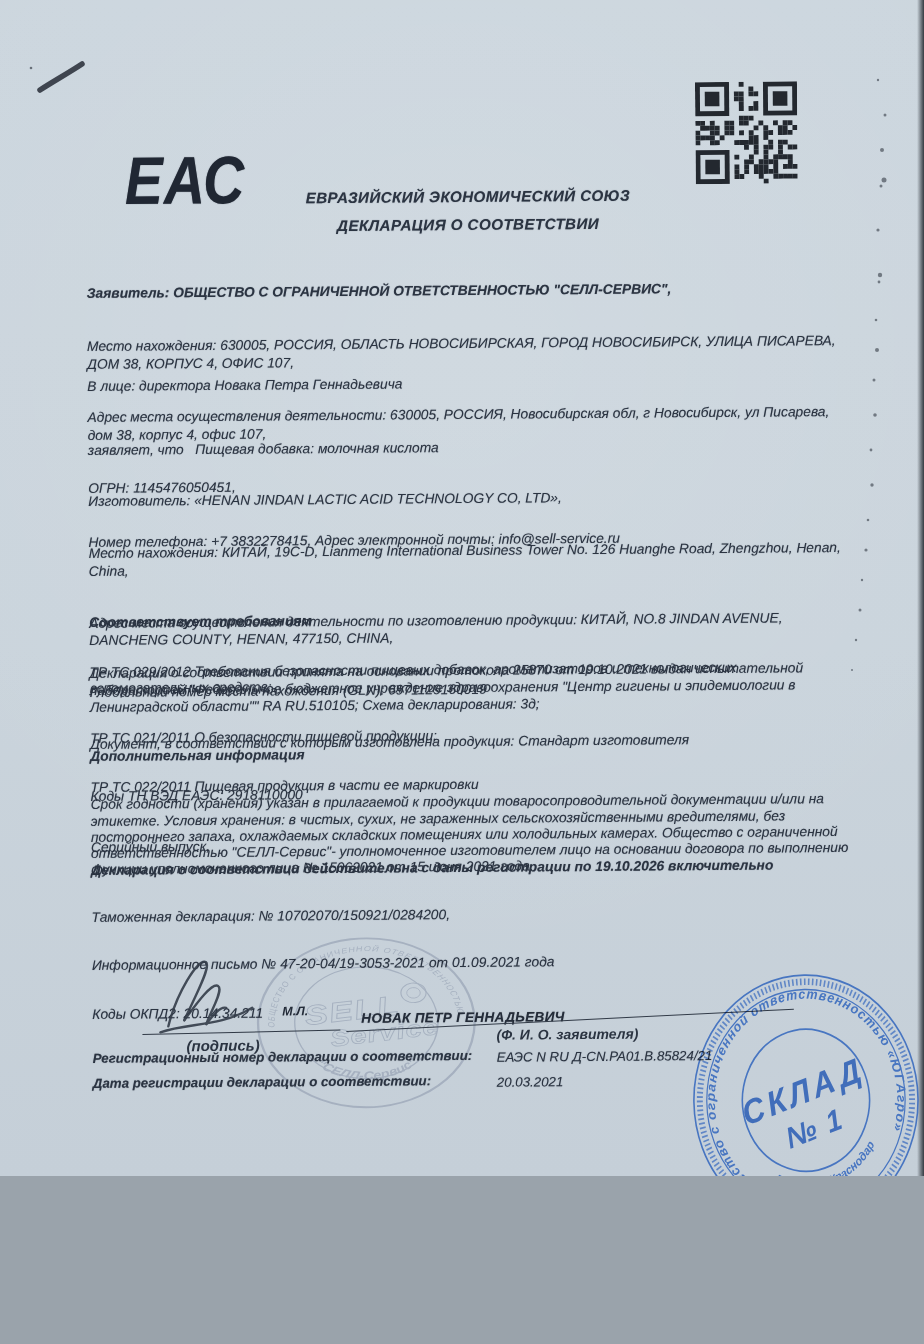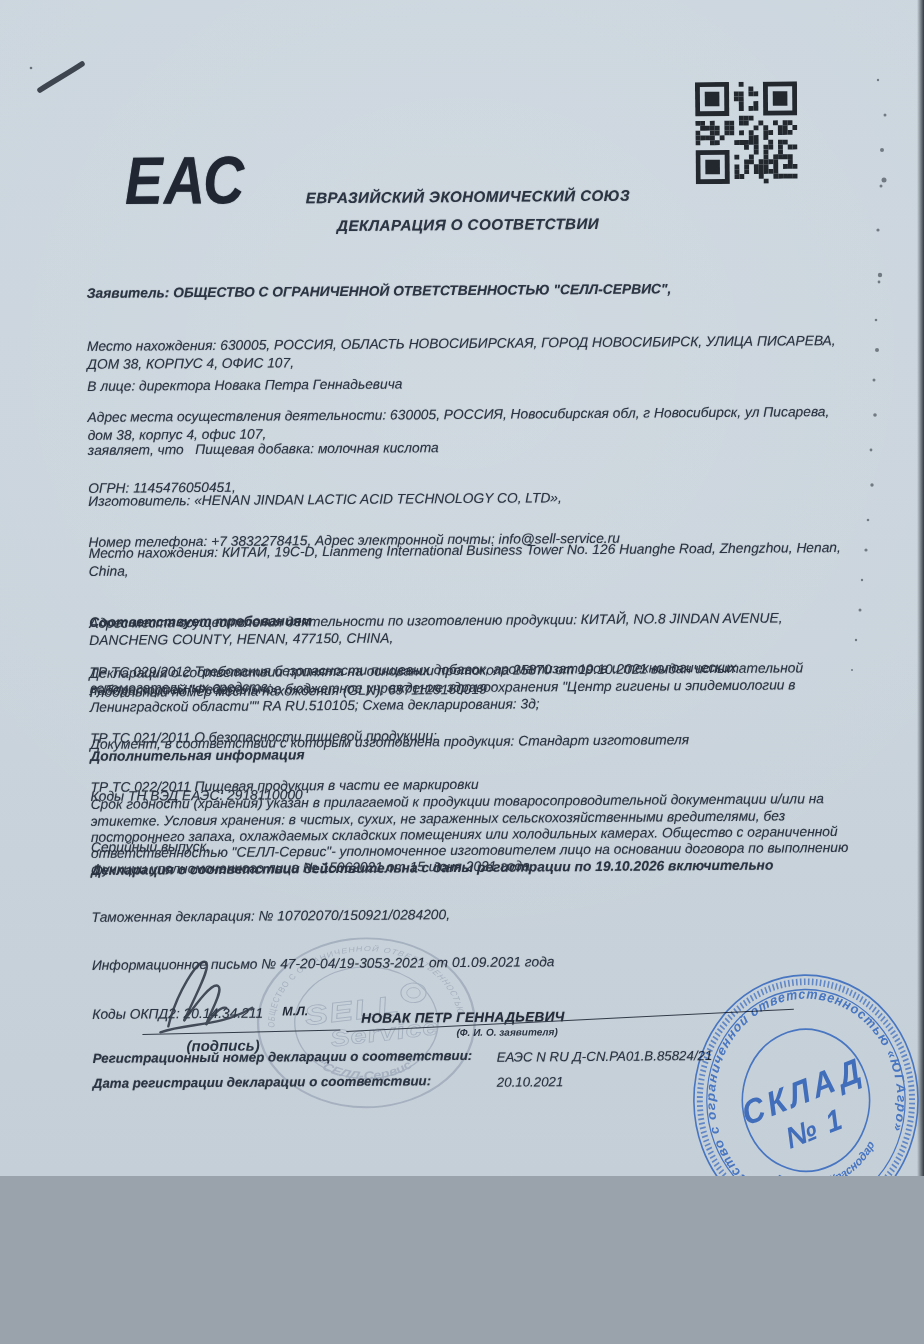--- a/index.html
+++ b/index.html
@@ -292,26 +292,26 @@
         </text>
       </g>
     </svg>
 
     <div class="abs seal-mark">М.Л.</div>
     <div class="abs decl-name">НОВАК ПЕТР ГЕННАДЬЕВИЧ</div>
 
     <div class="abs hline sig-line"></div>
     <div class="abs hline fio-line"></div>
     <div class="abs caption" style="left:182px;top:1035px">(подпись)</div>
-    <div class="abs caption" style="left:452px;top:1027px;font-size:10px">(Ф. И. О. заявителя)</div>
+    <div class="abs caption" style="left:492px;top:1027px;font-size:14px">(Ф. И. О. заявителя)</div>
 
     <div class="abs reg-label" style="top:1048px">Регистрационный номер декларации о соответствии:</div>
     <div class="abs reg-value" style="top:1050px">ЕАЭС N RU Д-CN.РА01.В.85824/21</div>
     <div class="abs reg-label" style="top:1073px">Дата регистрации декларации о соответствии:</div>
-    <div class="abs reg-value" style="top:1075px">20.10.2021</div>
+    <div class="abs reg-value" style="top:1075px">20.03.2021</div>
 
     <svg class="abs wh-stamp" viewBox="-120 -120 240 240" preserveAspectRatio="none">
       <g transform="rotate(-22)">
         <circle r="113" fill="none" stroke="#3c6dbf" stroke-width="1.6"></circle>
         <circle r="107" fill="none" stroke="#3c6dbf" stroke-width="6" stroke-dasharray="1.6 2.4" opacity=".8"></circle>
         <circle r="100" fill="none" stroke="#3c6dbf" stroke-width="1.2"></circle>
         <circle r="64" fill="none" stroke="#3c6dbf" stroke-width="1.6"></circle>
         <defs>
           <path id="ws-ring" d="M -60,70 A 92,92 0 1 1 60,70"></path>
           <path id="ws-bot" d="M -68,42 A 80,80 0 0 0 68,42"></path>

